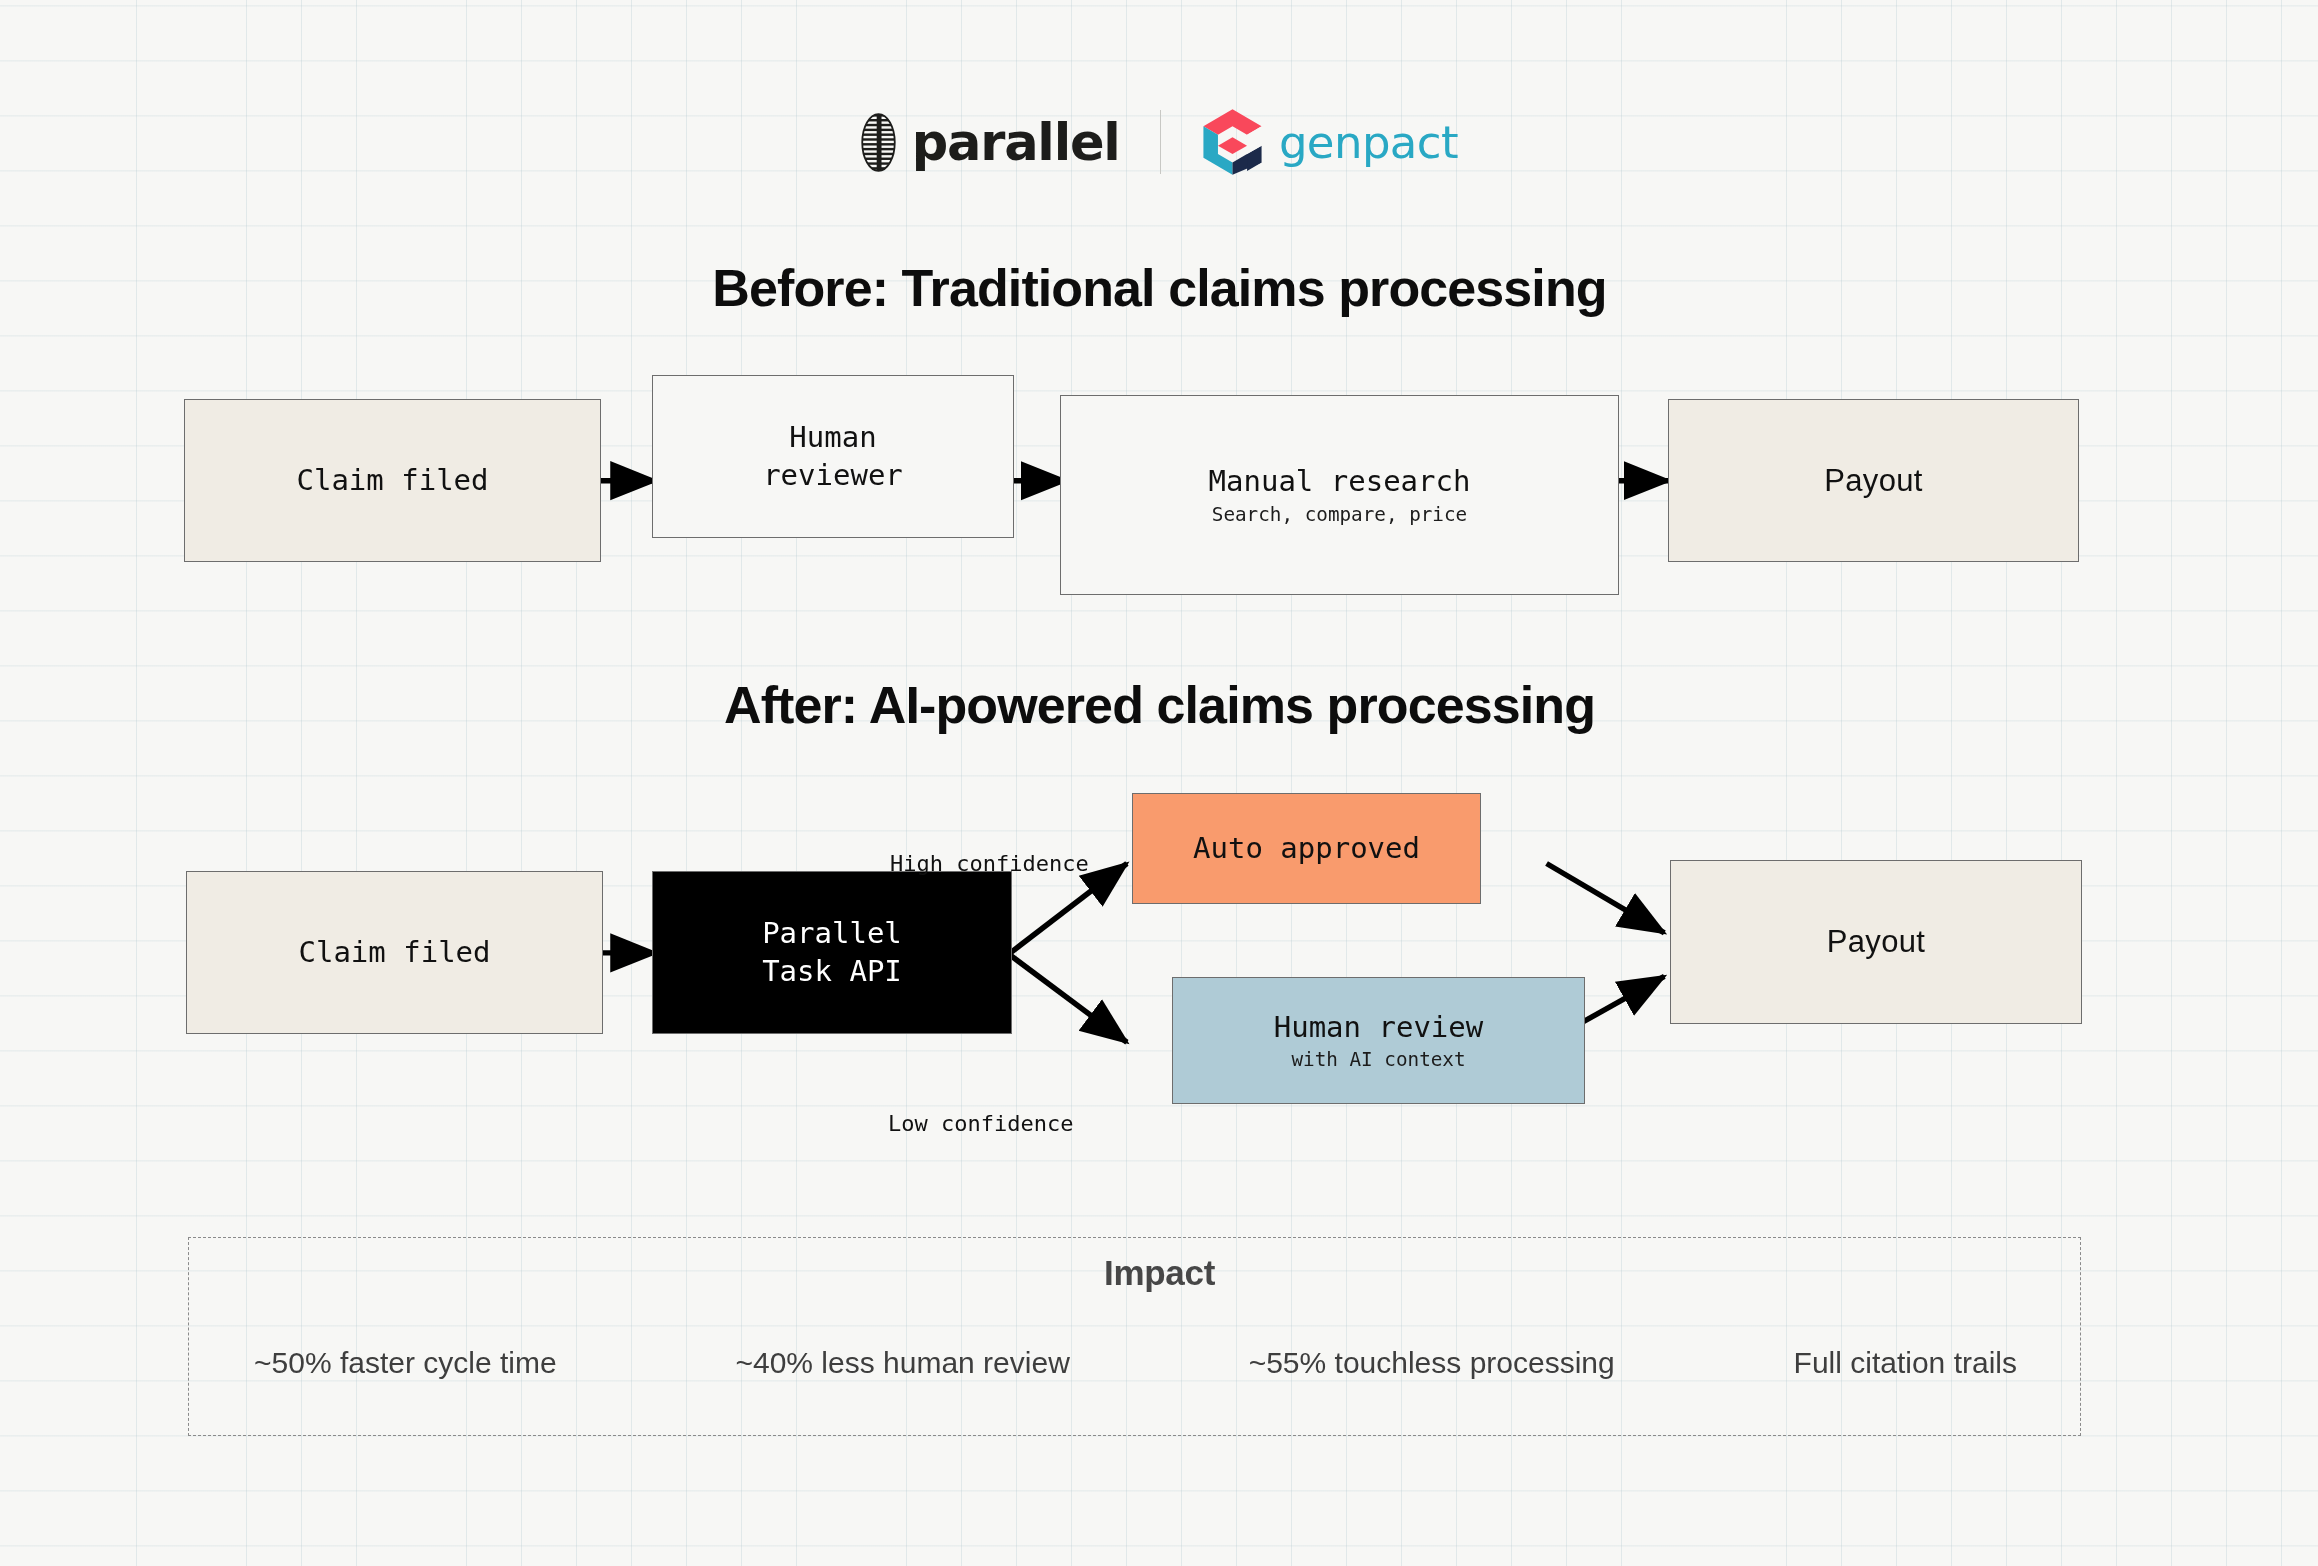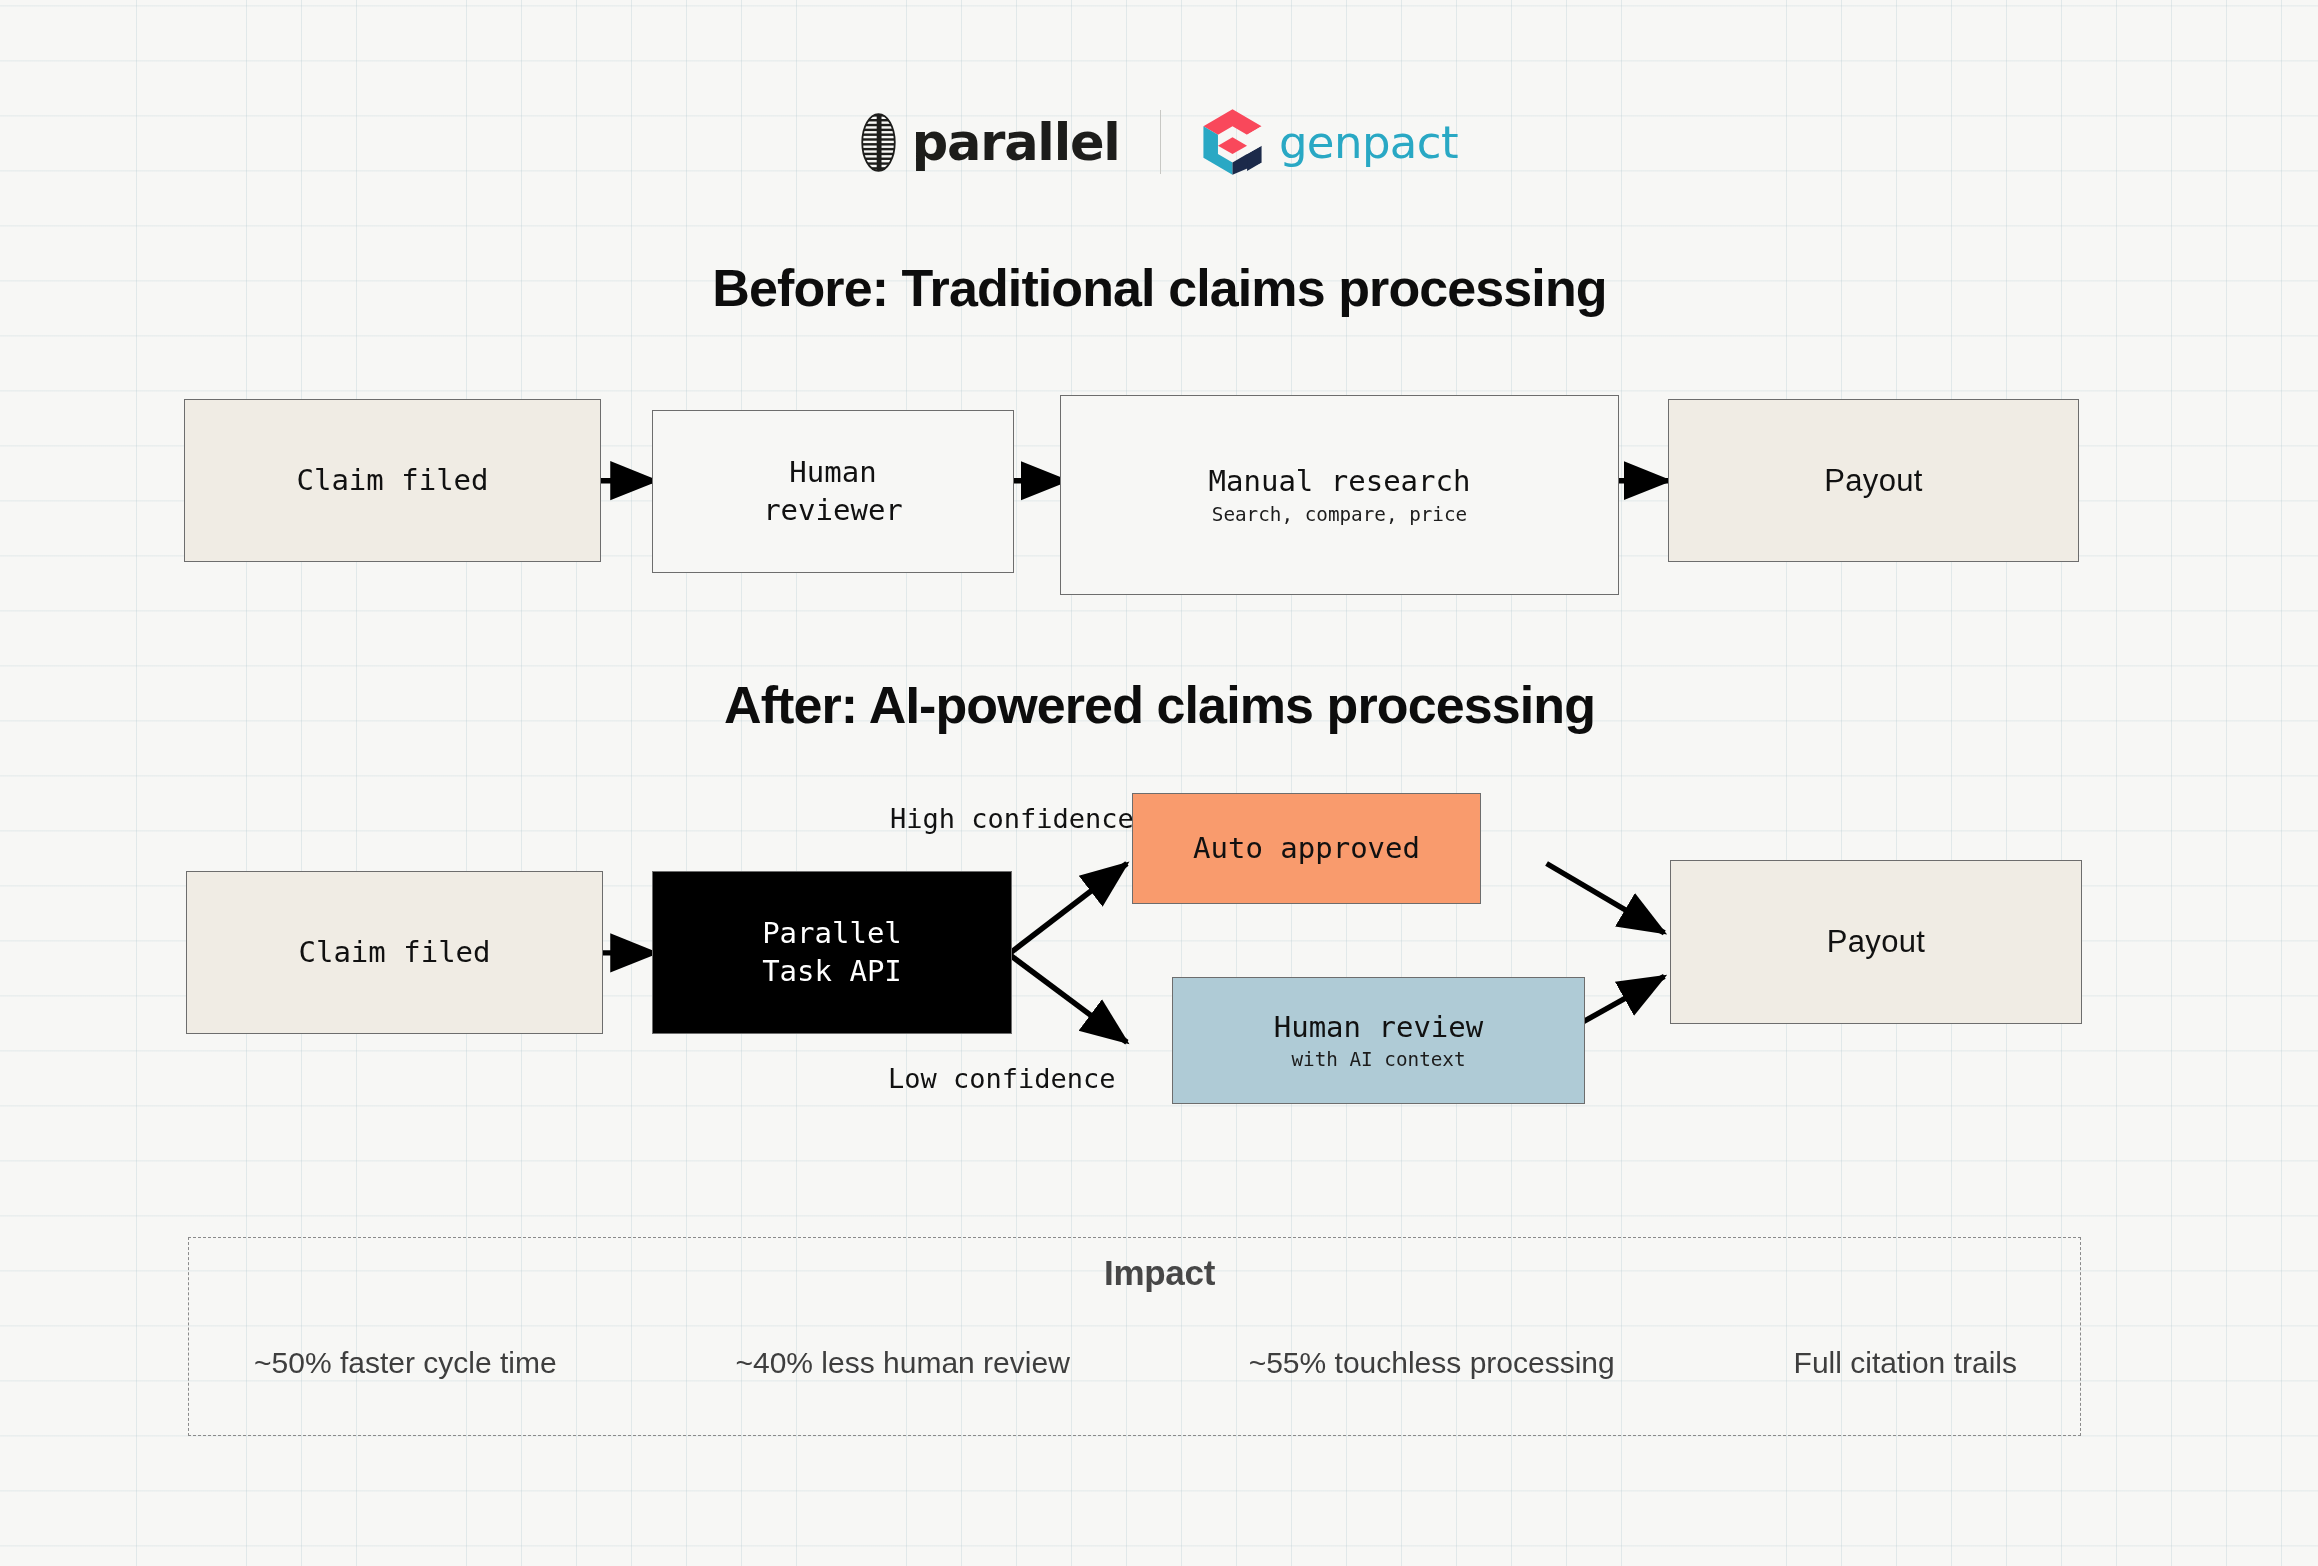--- a/index.html
+++ b/index.html
@@ -126,23 +126,24 @@
     position: absolute;
     left: 0; top: 0;
     width: 2319px; height: 1567px;
     pointer-events: none;
   }
 
   
   .branch-label {
     position: absolute;
     font-family: "DejaVu Sans Mono", "Liberation Mono", monospace;
-    font-size: 27px;
+    font-size: 22px;
     color: #111111;
     white-space: nowrap;
+    margin-top: 48px;
   }
   #label-high { left: 890px; top: 803px; }
   #label-low  { left: 888px; top: 1063px; }
 
   
   #impact-panel {
     position: absolute;
     left: 188px;
     top: 1237px;
     width: 1893px;
@@ -252,21 +253,21 @@
     <line x1="1673" y1="1578" x2="1866" y2="1430" stroke="#000" stroke-width="9" marker-end="url(#ah)"></line>
     <line x1="1673" y1="1582" x2="1866" y2="1726" stroke="#000" stroke-width="9" marker-end="url(#ah)"></line>
     <line x1="2561" y1="1430" x2="2756" y2="1545" stroke="#000" stroke-width="9" marker-end="url(#ah)"></line>
     <line x1="2561" y1="1726" x2="2756" y2="1617" stroke="#000" stroke-width="9" marker-end="url(#ah)"></line>
   </svg>
 
   <div class="node fill-cream" style="left:184px; top:399px; width:417px; height:163px;">
     <div class="main">Claim filed</div>
   </div>
 
-  <div class="node fill-white" style="left:652px; top:410px; width:362px; height:163px;">
+  <div class="node fill-white" style="left:652px; top:375px; width:362px; height:163px;">
     <div class="main">Human
 reviewer</div>
   </div>
 
   <div class="node fill-white" style="left:1060px; top:395px; width:559px; height:200px;">
     <div class="main">Manual research</div>
     <div class="sub">Search, compare, price</div>
   </div>
 
   <div class="node fill-cream sans" style="left:1668px; top:399px; width:411px; height:163px;">

